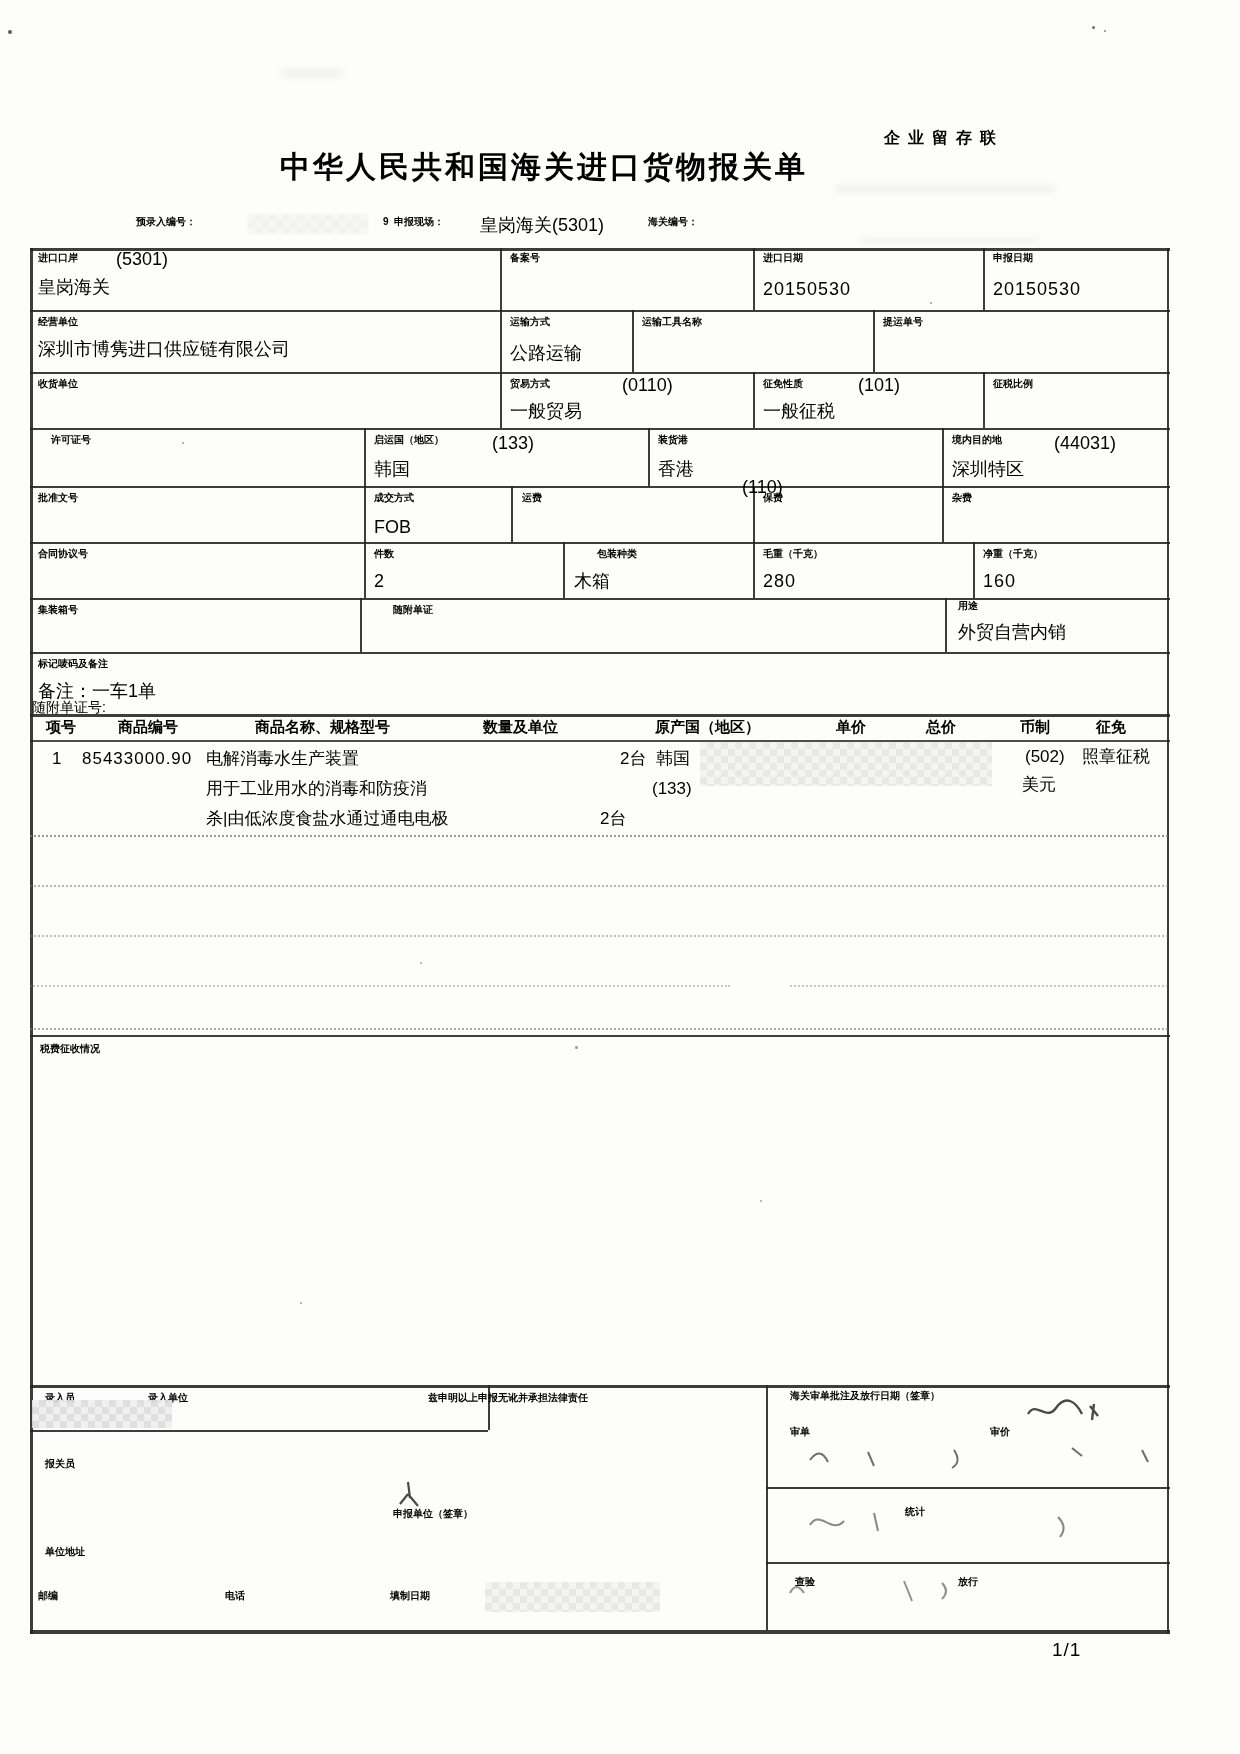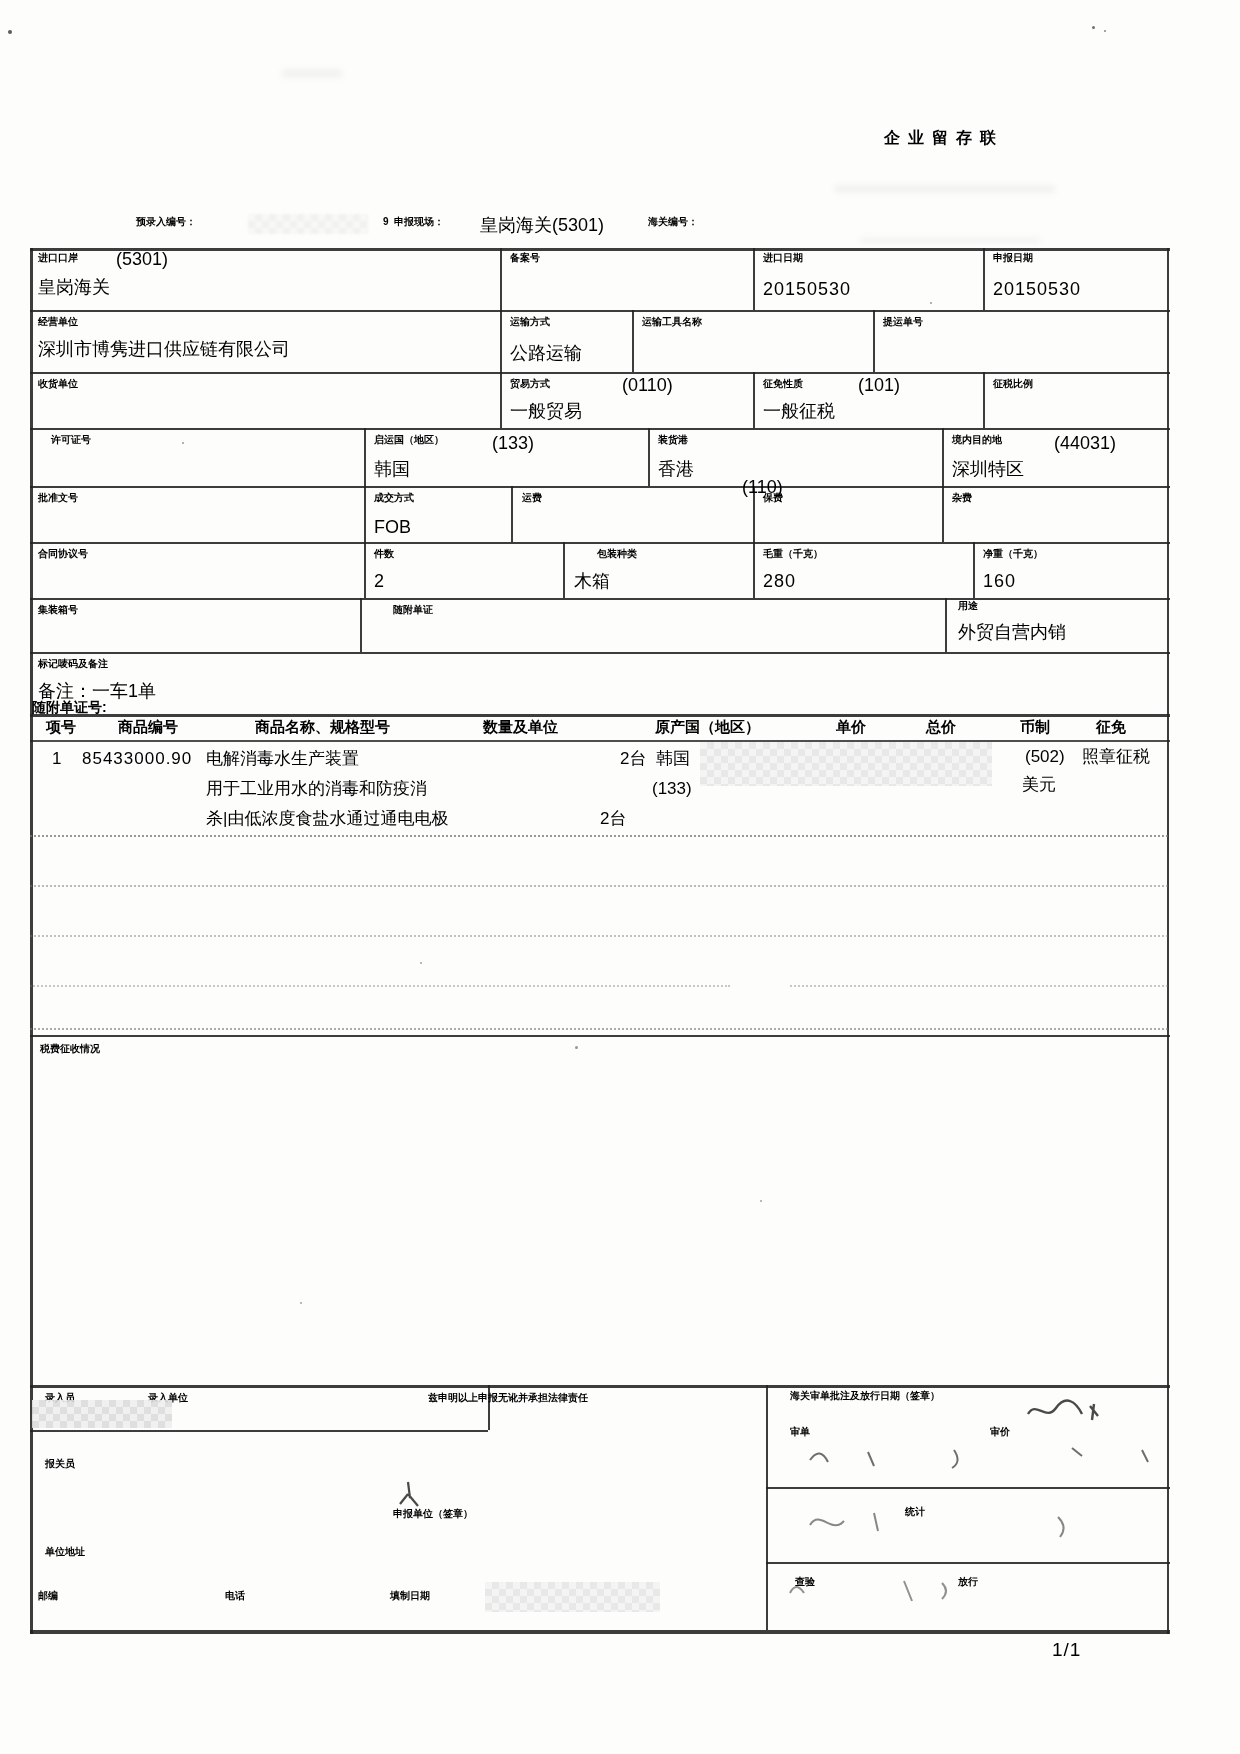--- a/index.html
+++ b/index.html
@@ -4,21 +4,21 @@
 <style>
   html,body{margin:0;padding:0;background:#e9e9e9;}
   .page{
     position:relative;width:1240px;height:1754px;margin:0 auto;
     background:#fdfdfc;overflow:hidden;
     font-family:"Liberation Sans","DejaVu Sans",sans-serif;
     color:#000000;
   }
   .t{position:absolute;white-space:nowrap;line-height:1.25;}
   .lbl{font-size:10px;font-weight:700;}
-  .lbl2{font-size:14px;font-weight:700;}
+  .lbl2{font-size:14px;font-weight:400;}
   .val{font-size:18px;font-weight:400;}
   .num{font-size:18px;font-weight:400;letter-spacing:1px;}
   .ghead{font-size:15px;font-weight:700;}
   .gtxt{font-size:17px;font-weight:400;}
   .title{font-size:30px;font-weight:700;letter-spacing:3px;}
   .copy{font-size:16px;font-weight:700;letter-spacing:8px;}
   .ln{position:absolute;background:#222;opacity:.88;}
   .dot{position:absolute;border-top:2px dotted #777;opacity:.75;}
   .redact{
     position:absolute;
@@ -45,20 +45,21 @@
   <div class="speck" style="left:575px;top:1046px;width:3px;height:3px;opacity:.5"></div>
   <div class="speck" style="left:420px;top:962px;width:2px;height:2px;opacity:.45"></div>
   <div class="speck" style="left:300px;top:1302px;width:2px;height:2px;opacity:.45"></div>
   <div class="speck" style="left:760px;top:1200px;width:2px;height:2px;opacity:.45"></div>
   <div class="smudge" style="left:282px;top:70px;width:60px;height:7px;opacity:.14"></div>
   <div class="smudge" style="left:835px;top:186px;width:220px;height:6px;opacity:.15"></div>
   <div class="smudge" style="left:860px;top:238px;width:180px;height:5px;opacity:.12"></div>
 
   <div class="t copy" style="left:884px;top:128px;">企业留存联</div>
 
+  <div class="t title" style="left:280px;top:148px;">中华人民共和国海关进口货物报关单</div>
 
   <div class="t lbl" style="left:136px;top:216px;">预录入编号：</div>
   <div class="redact light" style="left:248px;top:214px;width:120px;height:20px;opacity:.35;filter:blur(1px);"></div>
   <div class="t lbl" style="left:383px;top:216px;">9</div>
   <div class="t lbl" style="left:394px;top:216px;">申报现场：</div>
   <div class="t val" style="left:480px;top:214px;">皇岗海关(5301)</div>
   <div class="t lbl" style="left:648px;top:216px;">海关编号：</div>
 
   <div class="ln" style="left:30px;top:248px;width:1140px;height:3px"></div>
   <div class="ln" style="left:30px;top:310px;width:1140px;height:2px"></div>

